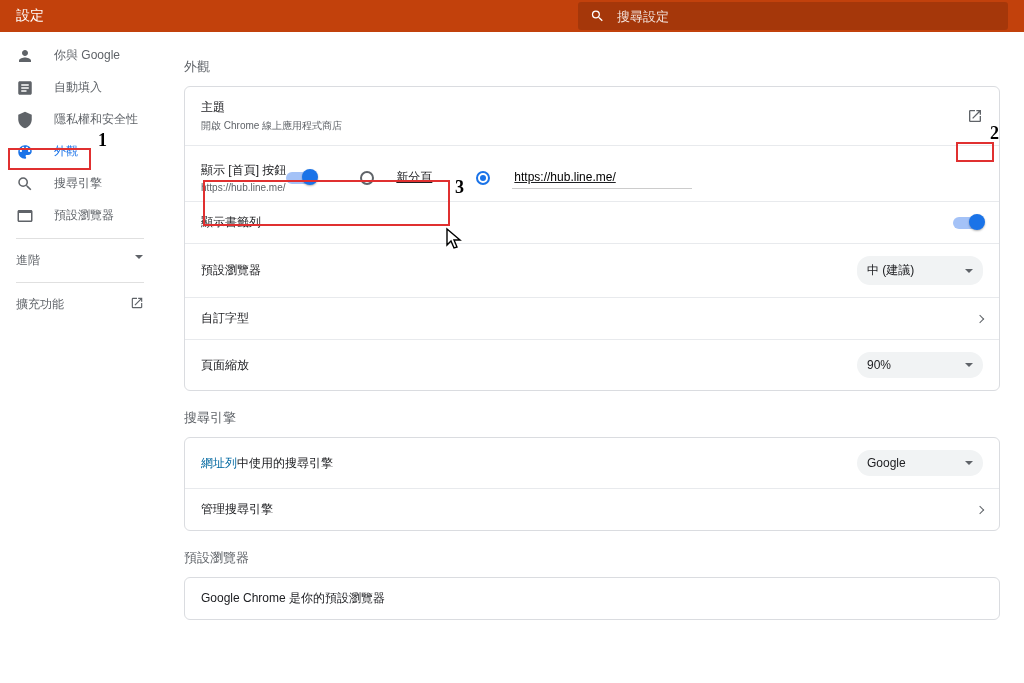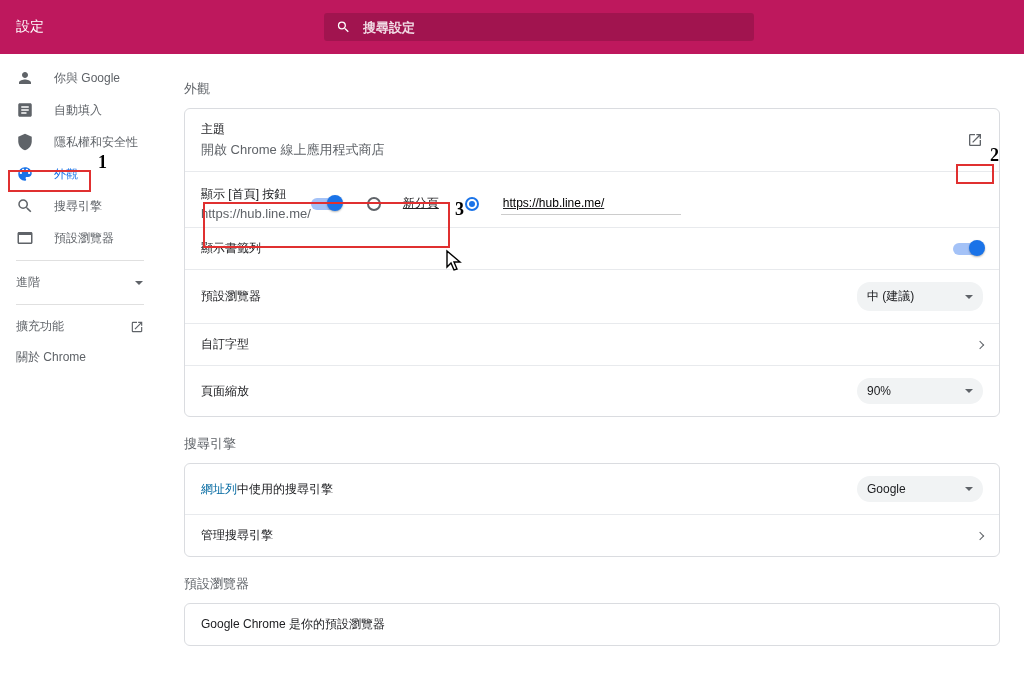--- a/index.html
+++ b/index.html
@@ -1,52 +1,52 @@
 <!DOCTYPE html>
 <html><head>
 <meta charset="utf-8">
 <style>
 * { margin: 0; padding: 0; box-sizing: border-box; font-family: Arial, "Microsoft JhengHei", sans-serif; }
 body { background: #fff; font-size: 13px; color: #202124; }
 
 .header {
-  background: #be185d;
-  height: 54px;
+  background: #c2410c;
+  height: 32px;
   display: flex;
   align-items: center;
   padding: 0 16px;
+  justify-content: space-between;
 }
 .header-title { color: #fff; font-size: 14px; margin-right: 280px; }
 .search-box {
   background: rgba(0,0,0,0.15);
   border-radius: 3px;
   display: flex;
   align-items: center;
   padding: 4px 12px;
   width: 430px;
   height: 28px;
 }
 .search-box svg { fill: #fff; width: 16px; height: 16px; margin-right: 12px; }
 .search-box input {
   background: transparent;
   border: none;
   color: #fff;
   font-size: 13px;
   outline: none;
   width: 100%;
-  font-weight: bold;
 }
 .search-box input::placeholder { color: rgba(255,255,255,0.85); }
 
 .container { display: flex; }
 
 .sidebar { width: 160px; padding: 8px 0; }
 .nav-item {
   display: flex;
-  align-items: center;
+  align-items: flex-start;
   padding: 7px 16px;
   cursor: pointer;
   color: #5f6368;
   position: relative;
 }
 .nav-item .icon-slot { width: 18px; height: 18px; margin-right: 20px; fill: #5f6368; display:flex; align-items:center; justify-content:center;}
 .nav-item.active { color: #1a73e8; }
 .nav-item.active .icon-slot { fill: #1a73e8; }
 .nav-item span { font-size: 12px; }
 .nav-item .chevron { margin-left: auto; fill: #5f6368; width: 10px; height: 10px; }
@@ -76,24 +76,25 @@
   border-radius: 6px;
   margin-bottom: 18px;
   overflow: hidden;
 }
 .row {
   display: flex;
   align-items: center;
   padding: 12px 16px;
   font-size: 12px;
   position: relative;
+  gap: 18px;
 }
 .row + .row { border-top: 1px solid #e8eaed; }
 .row .label { flex: 0 0 auto; color: #202124; }
-.row .sub { color: #5f6368; font-size: 13px; margin-top: 3px; display: block; }
+.row .sub { color: #5f6368; font-size: 10px; margin-top: 3px; display: block; }
 .row .spacer { flex: 1; }
 
 .open-icon { width: 16px; height: 16px; fill: #5f6368; cursor: pointer; }
 .arrow-right { width: 6px; height: 6px; border-top: 1.5px solid #5f6368; border-right: 1.5px solid #5f6368; transform: rotate(45deg); }
 
 .toggle {
   width: 30px; height: 12px; background: #a4c2f7; border-radius: 6px; position: relative; cursor: pointer;
 }
 .toggle .knob {
   position: absolute; right: -2px; top: -3px;
@@ -257,23 +258,20 @@
       <svg class="chevron" viewBox="0 0 10 10">
           <path d="M1 3l4 4 4-4z"></path>
         </svg>
     </div>
     <div class="divider"></div>
     <div class="nav-item">
       <span>擴充功能</span>
       <svg class="external" viewBox="0 0 24 24">
           <path d="M19 19H5V5h7V3H5a2 2 0 00-2 2v14a2 2 0 002 2h14c1.1 0 2-.9 2-2v-7h-2v7zM14 3v2h3.59l-9.83 9.83 1.41 1.41L19 6.41V10h2V3h-7z"></path>
         </svg>
-    </div>
-    <div class="nav-item">
-      <span>關於 Chrome</span>
     </div>
 
     <div class="red-box-1"></div>
     <div class="annotation-1">1</div>
   </div>
 
   <div class="main">
 
     <div class="section-title">外觀</div>
     <div class="card" style="position:relative;">

